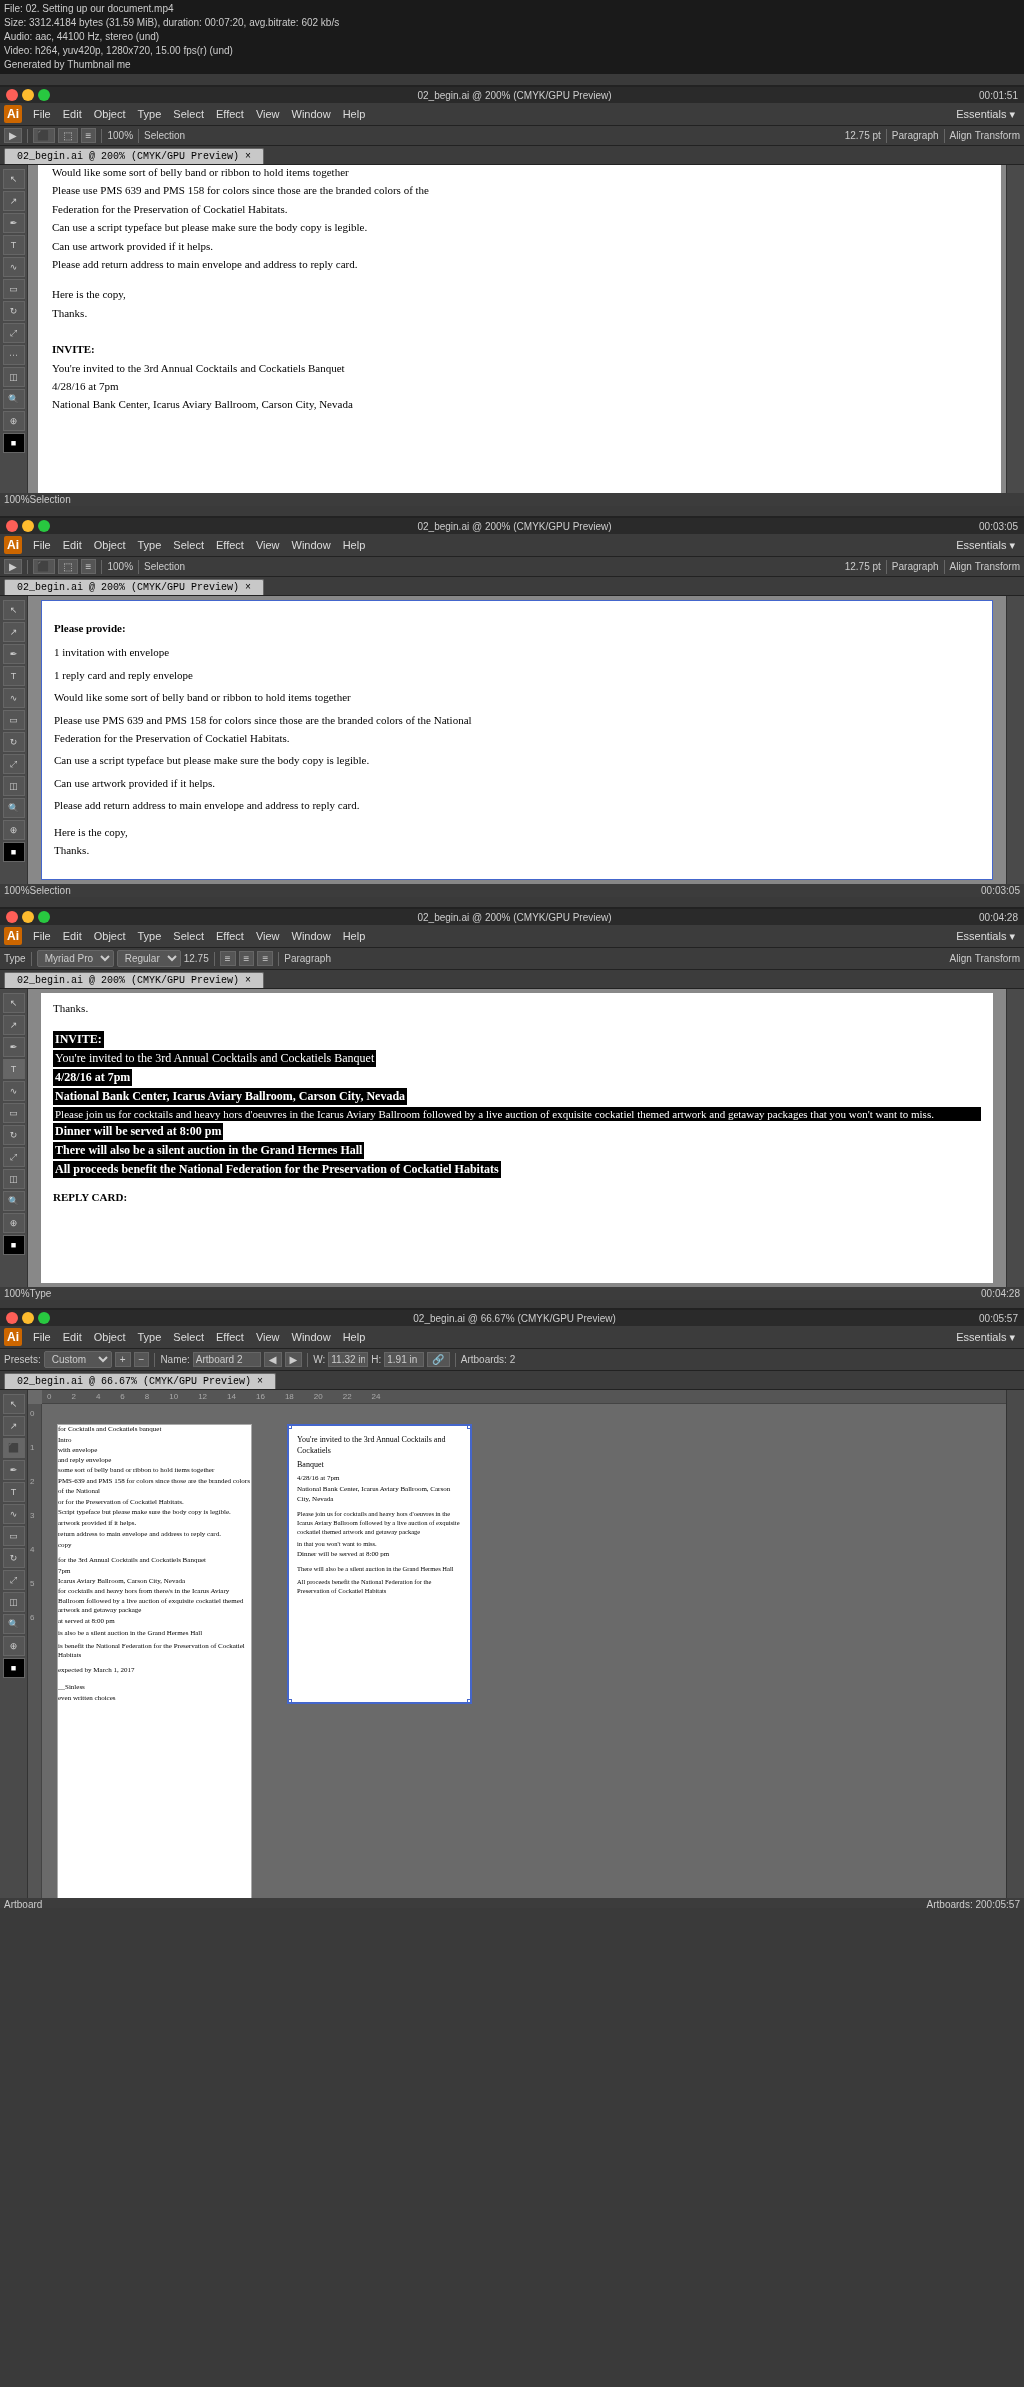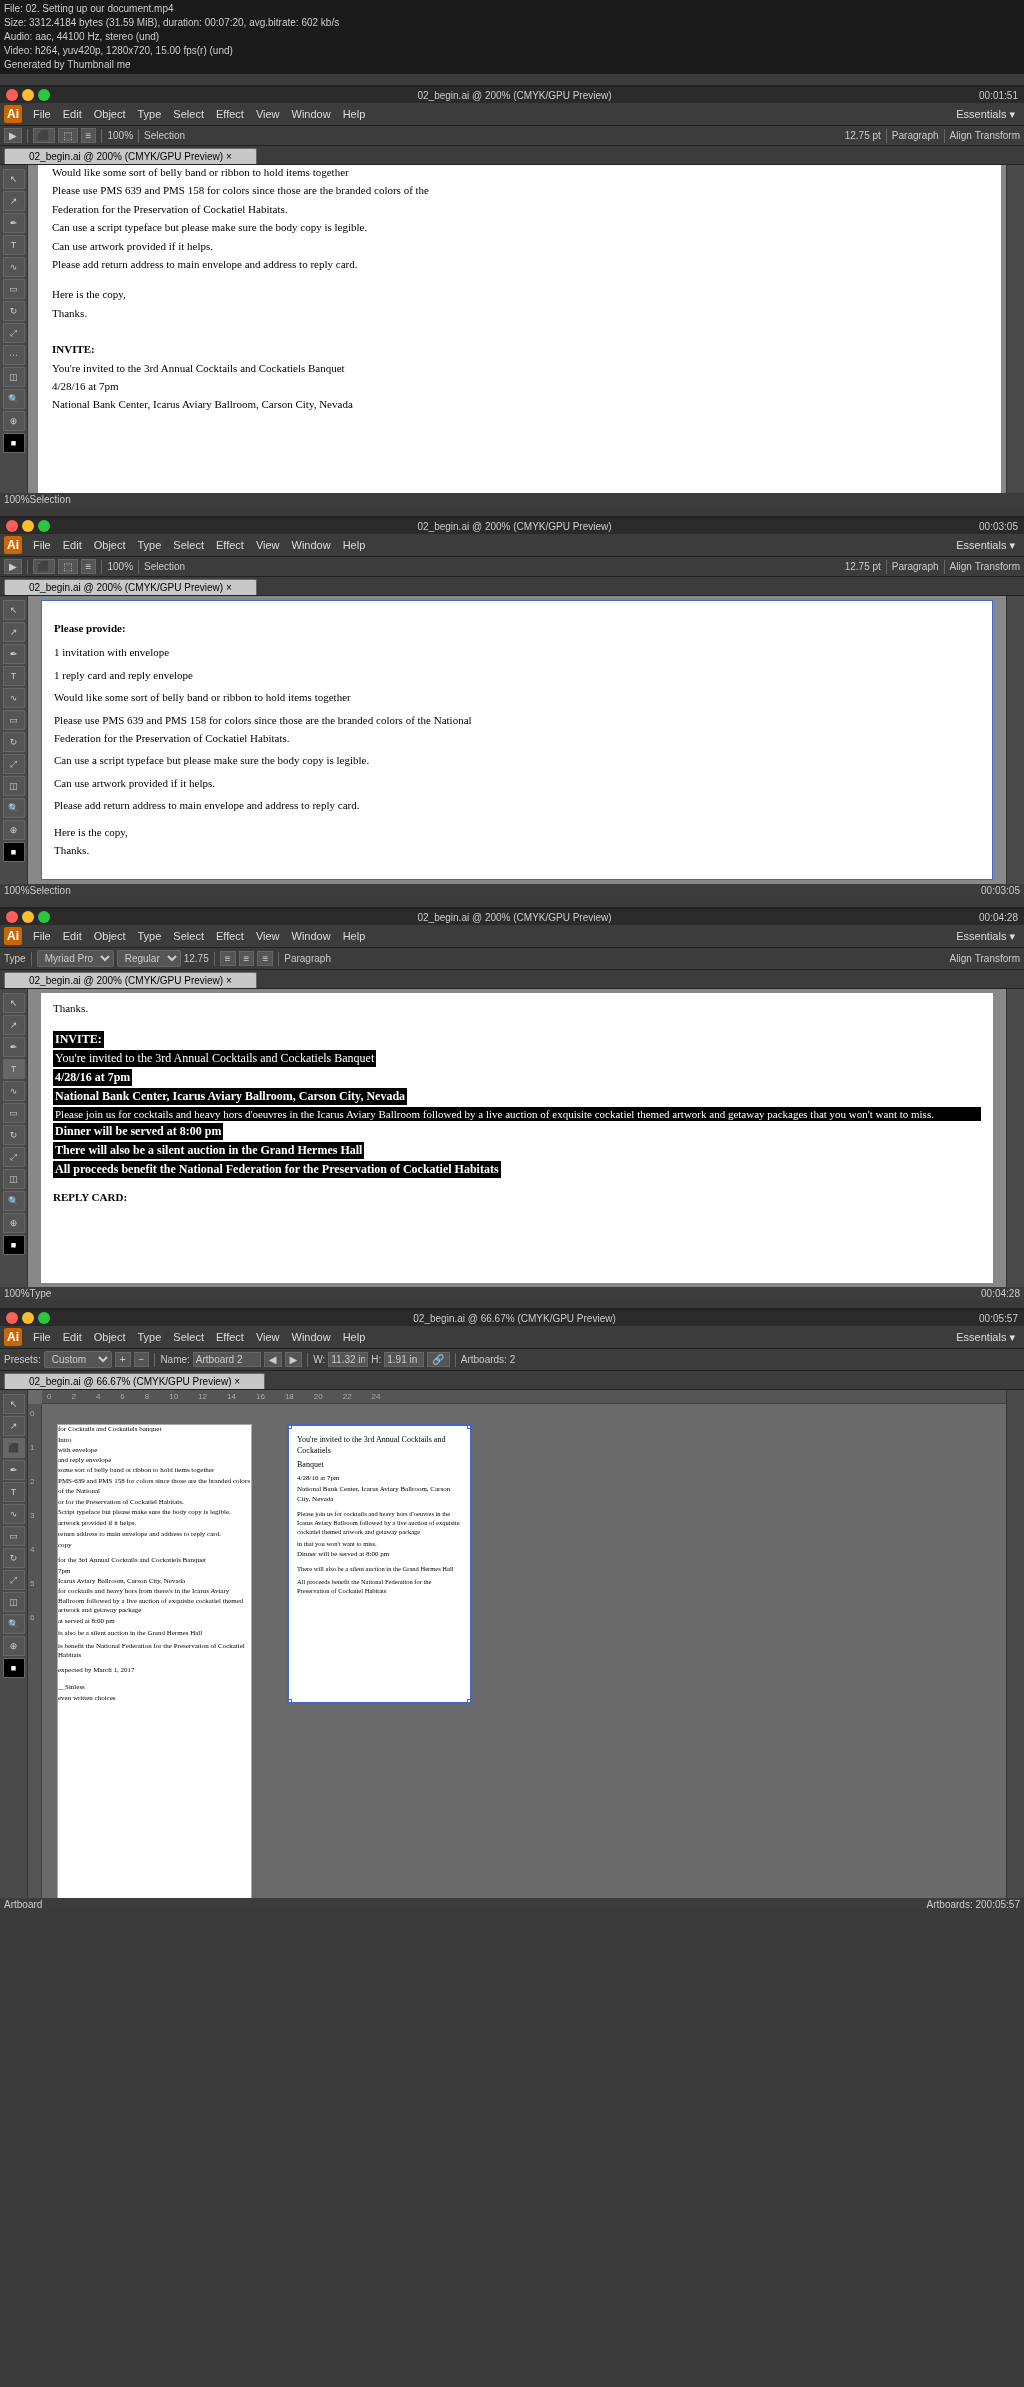--- a/index.html
+++ b/index.html
@@ -63,25 +63,26 @@
       background: #3c3c3c;
       display: flex;
       align-items: flex-end;
       padding: 2px 4px 0;
       border-bottom: 1px solid #222;
     }
     .tab {
       background: #555;
       color: #ccc;
       font-size: 10px;
-      padding: 2px 24px;
+      padding: 2px 12px;
       border: 1px solid #666;
       border-bottom: none;
       cursor: pointer;
       border-radius: 2px 2px 0 0;
+      font-family: Liberation Mono, monospace;
     }
     .tab.active {
       background: #c8c8c8;
       color: #000;
     }
 
     
     .tools-panel {
       width: 28px;
       background: #4a4a4a;

